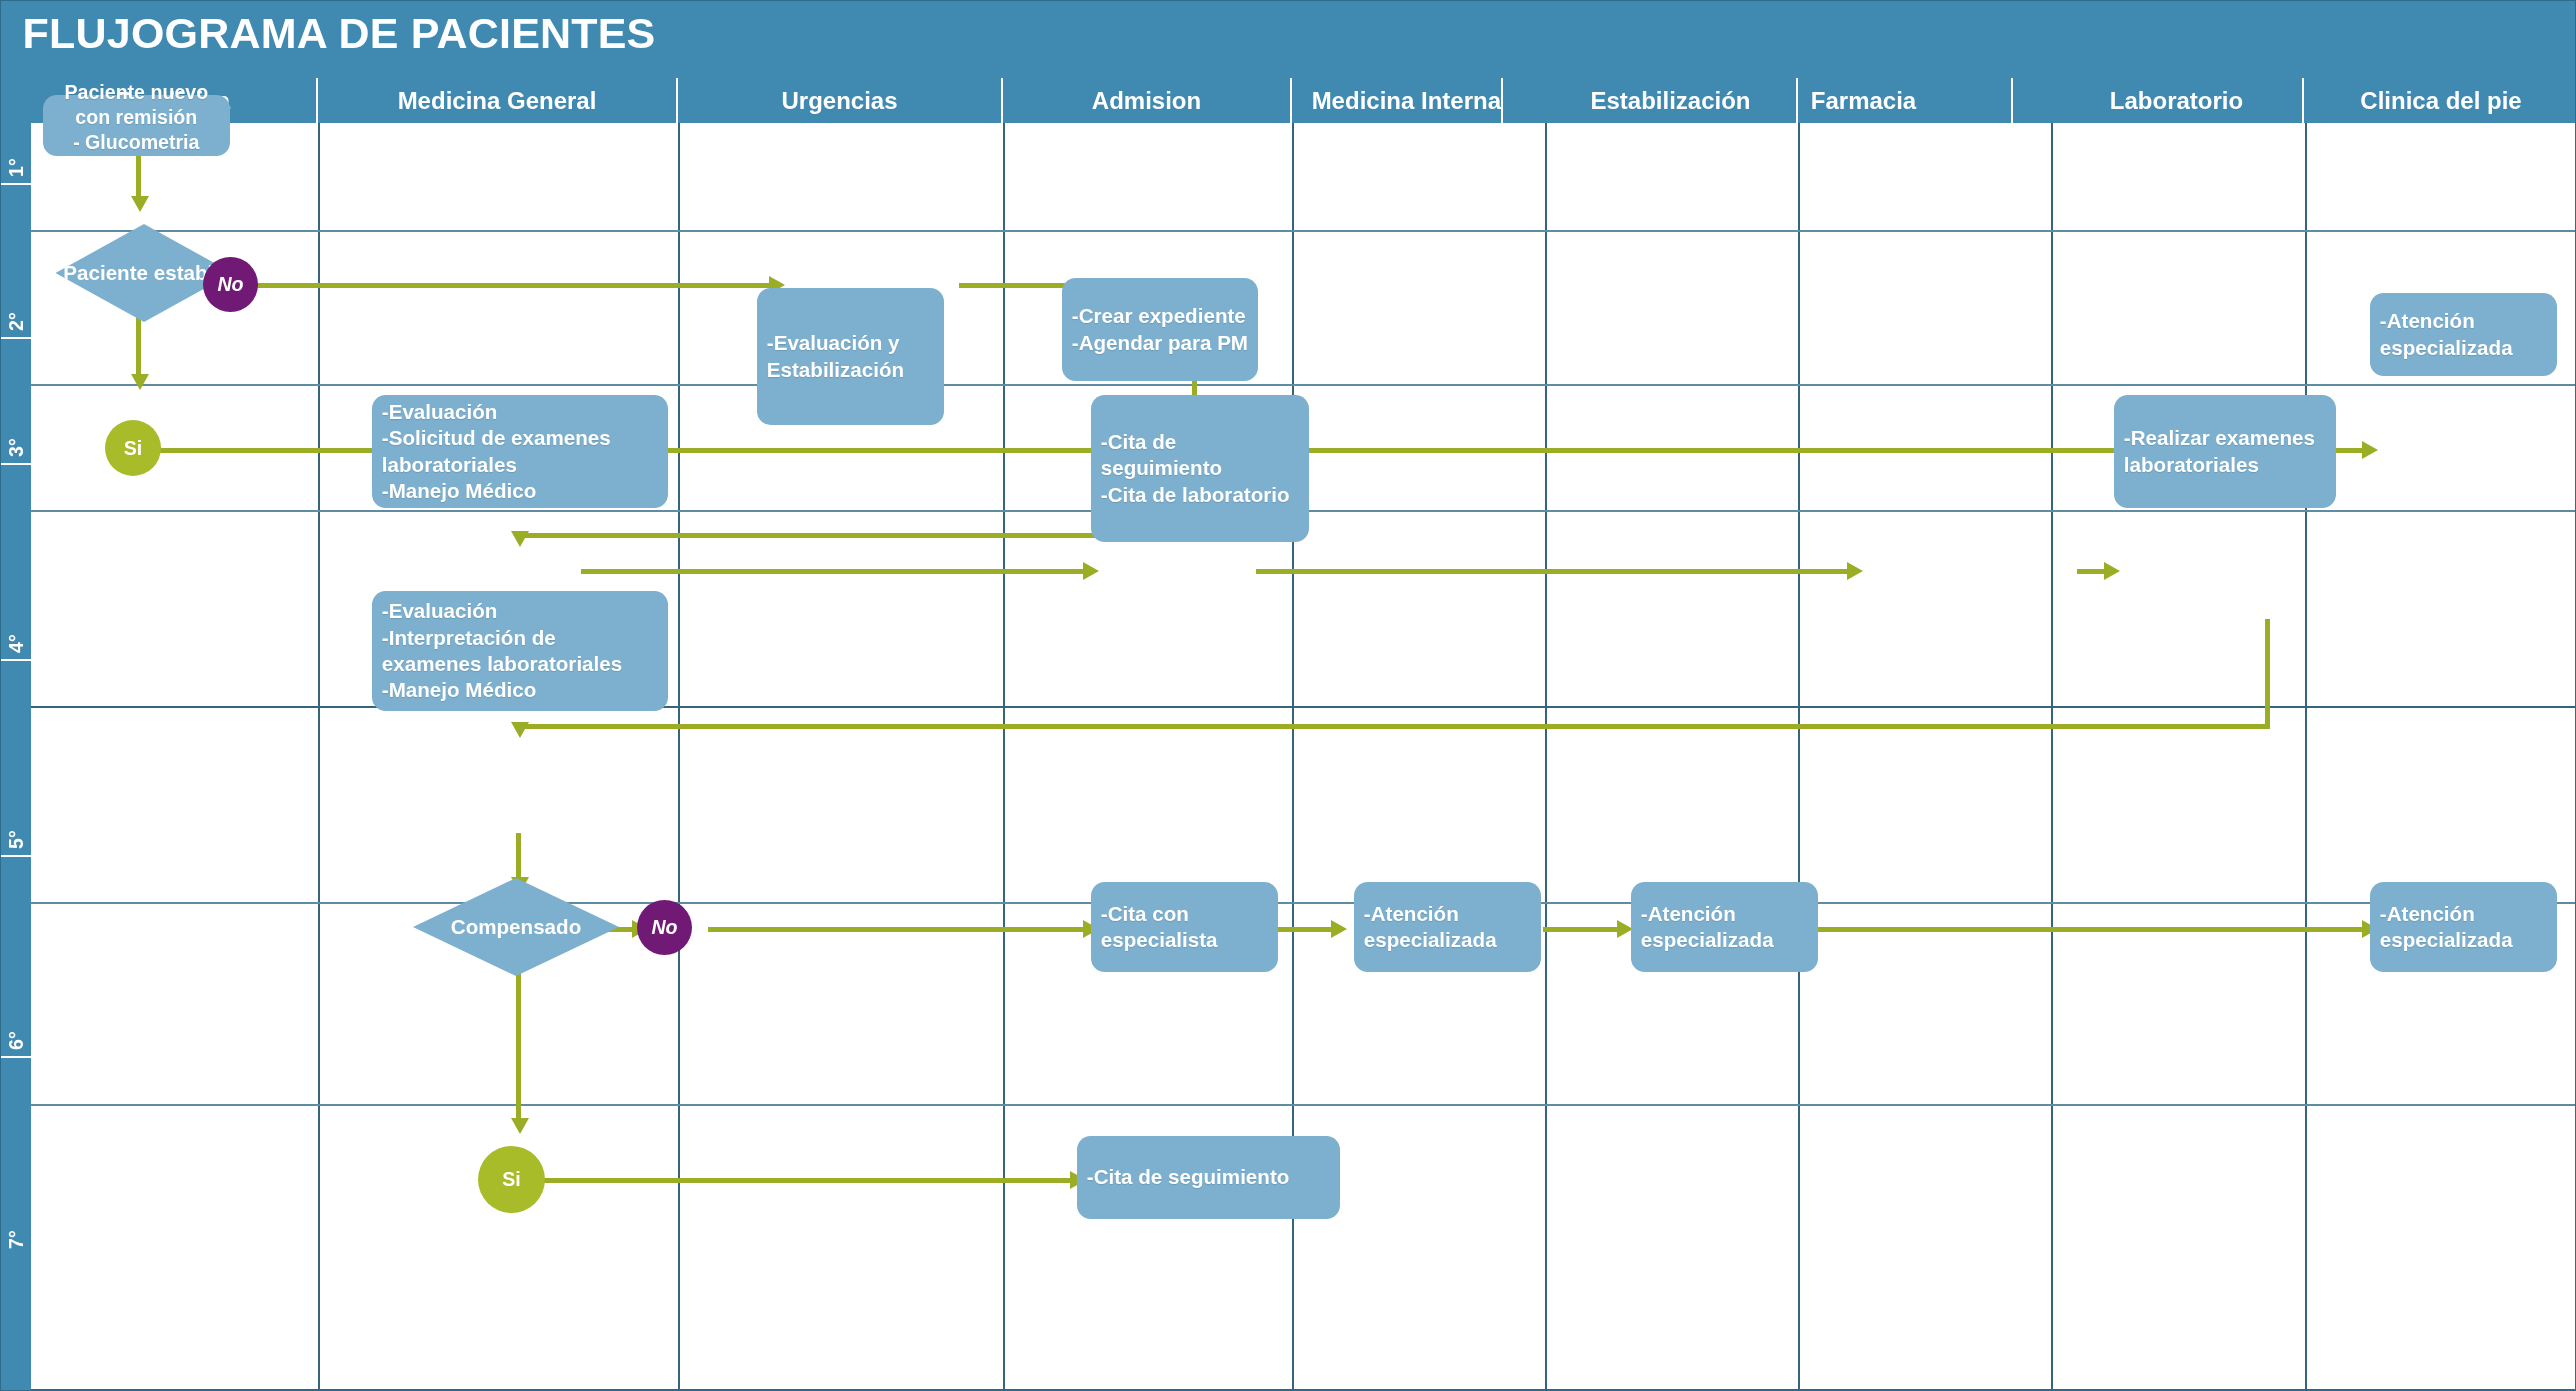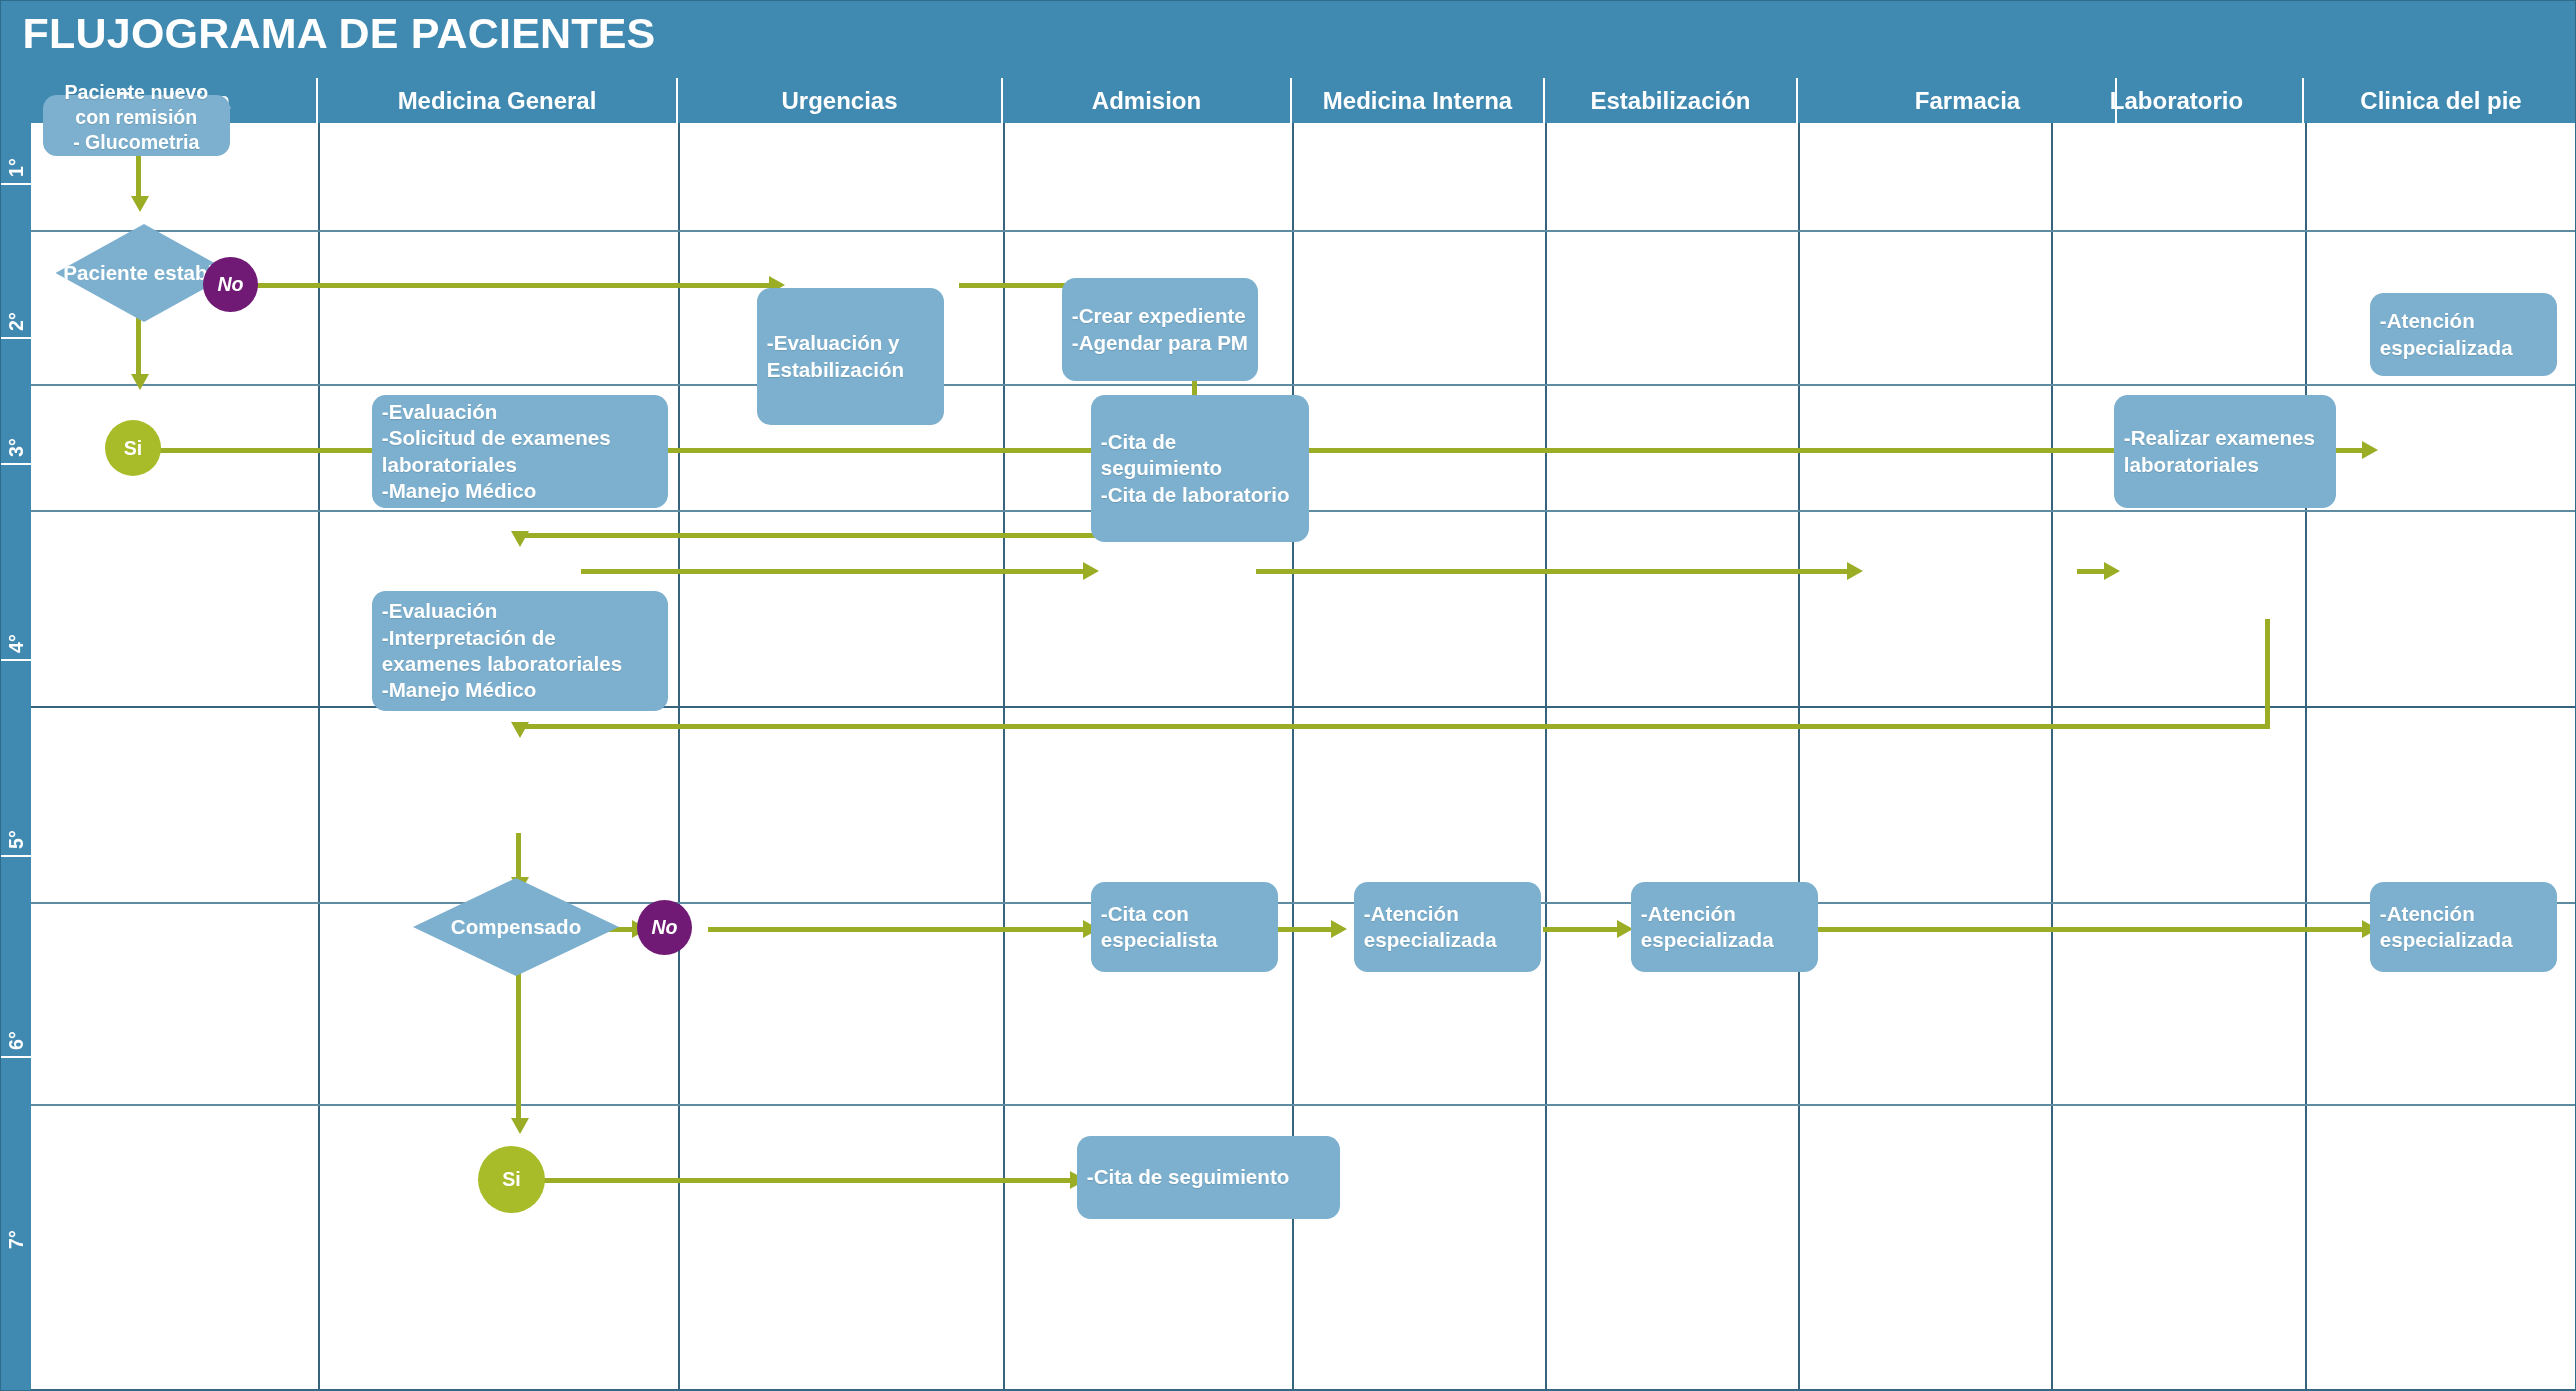--- a/index.html
+++ b/index.html
@@ -128,27 +128,27 @@
       </div>
     <div class="col-head" style="left:287px;width:360px;">
         <span>Medicina General</span>
       </div>
     <div class="col-head" style="left:647px;width:325px;">
         <span>Urgencias</span>
       </div>
     <div class="col-head" style="left:972px;width:289px;">
         <span>Admision</span>
       </div>
-    <div class="col-head" style="left:1261px;width:253px;">
+    <div class="col-head" style="left:1261px;width:211px;justify-content:flex-end;">
         <span>Medicina Interna</span>
       </div>
     <div class="col-head" style="left:1514px;width:253px;">
         <span>Estabilización</span>
       </div>
-    <div class="col-head" style="left:1789px;width:297px;">
+    <div class="col-head" style="left:1685px;width:297px;">
         <span>Farmacia</span>
       </div>
     <div class="col-head" style="left:2020px;width:253px;">
         <span>Laboratorio</span>
       </div>
     <div class="col-head" style="left:2274px;width:272px;border-right:none;">
         <span>Clinica del pie</span>
       </div>
   </div>
 

